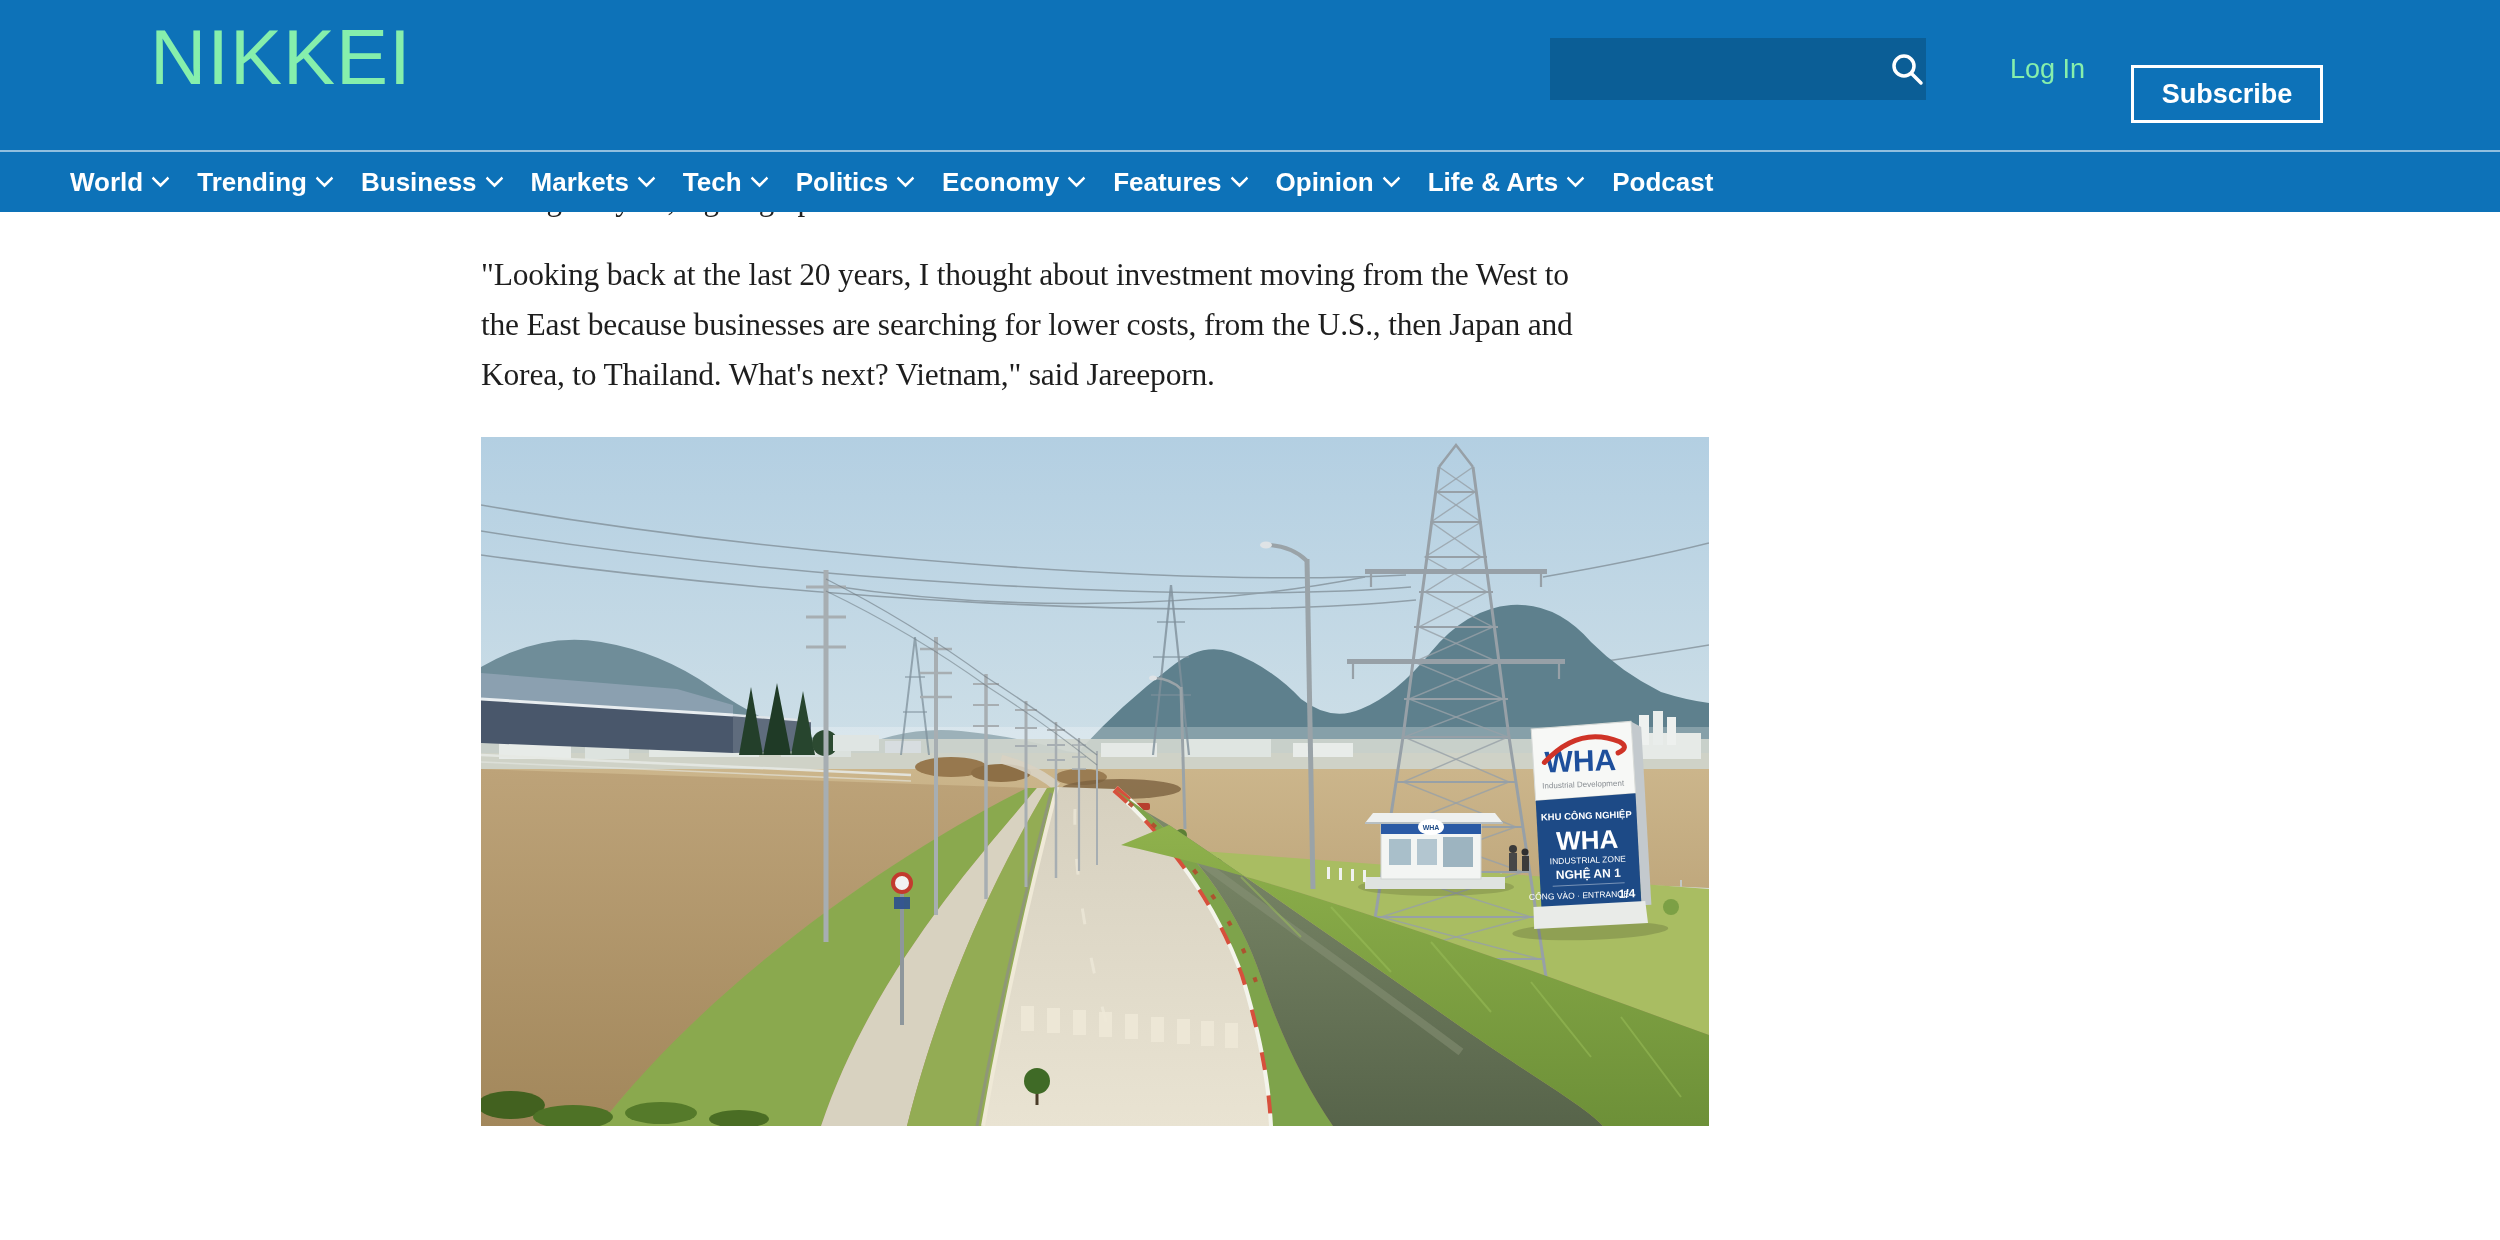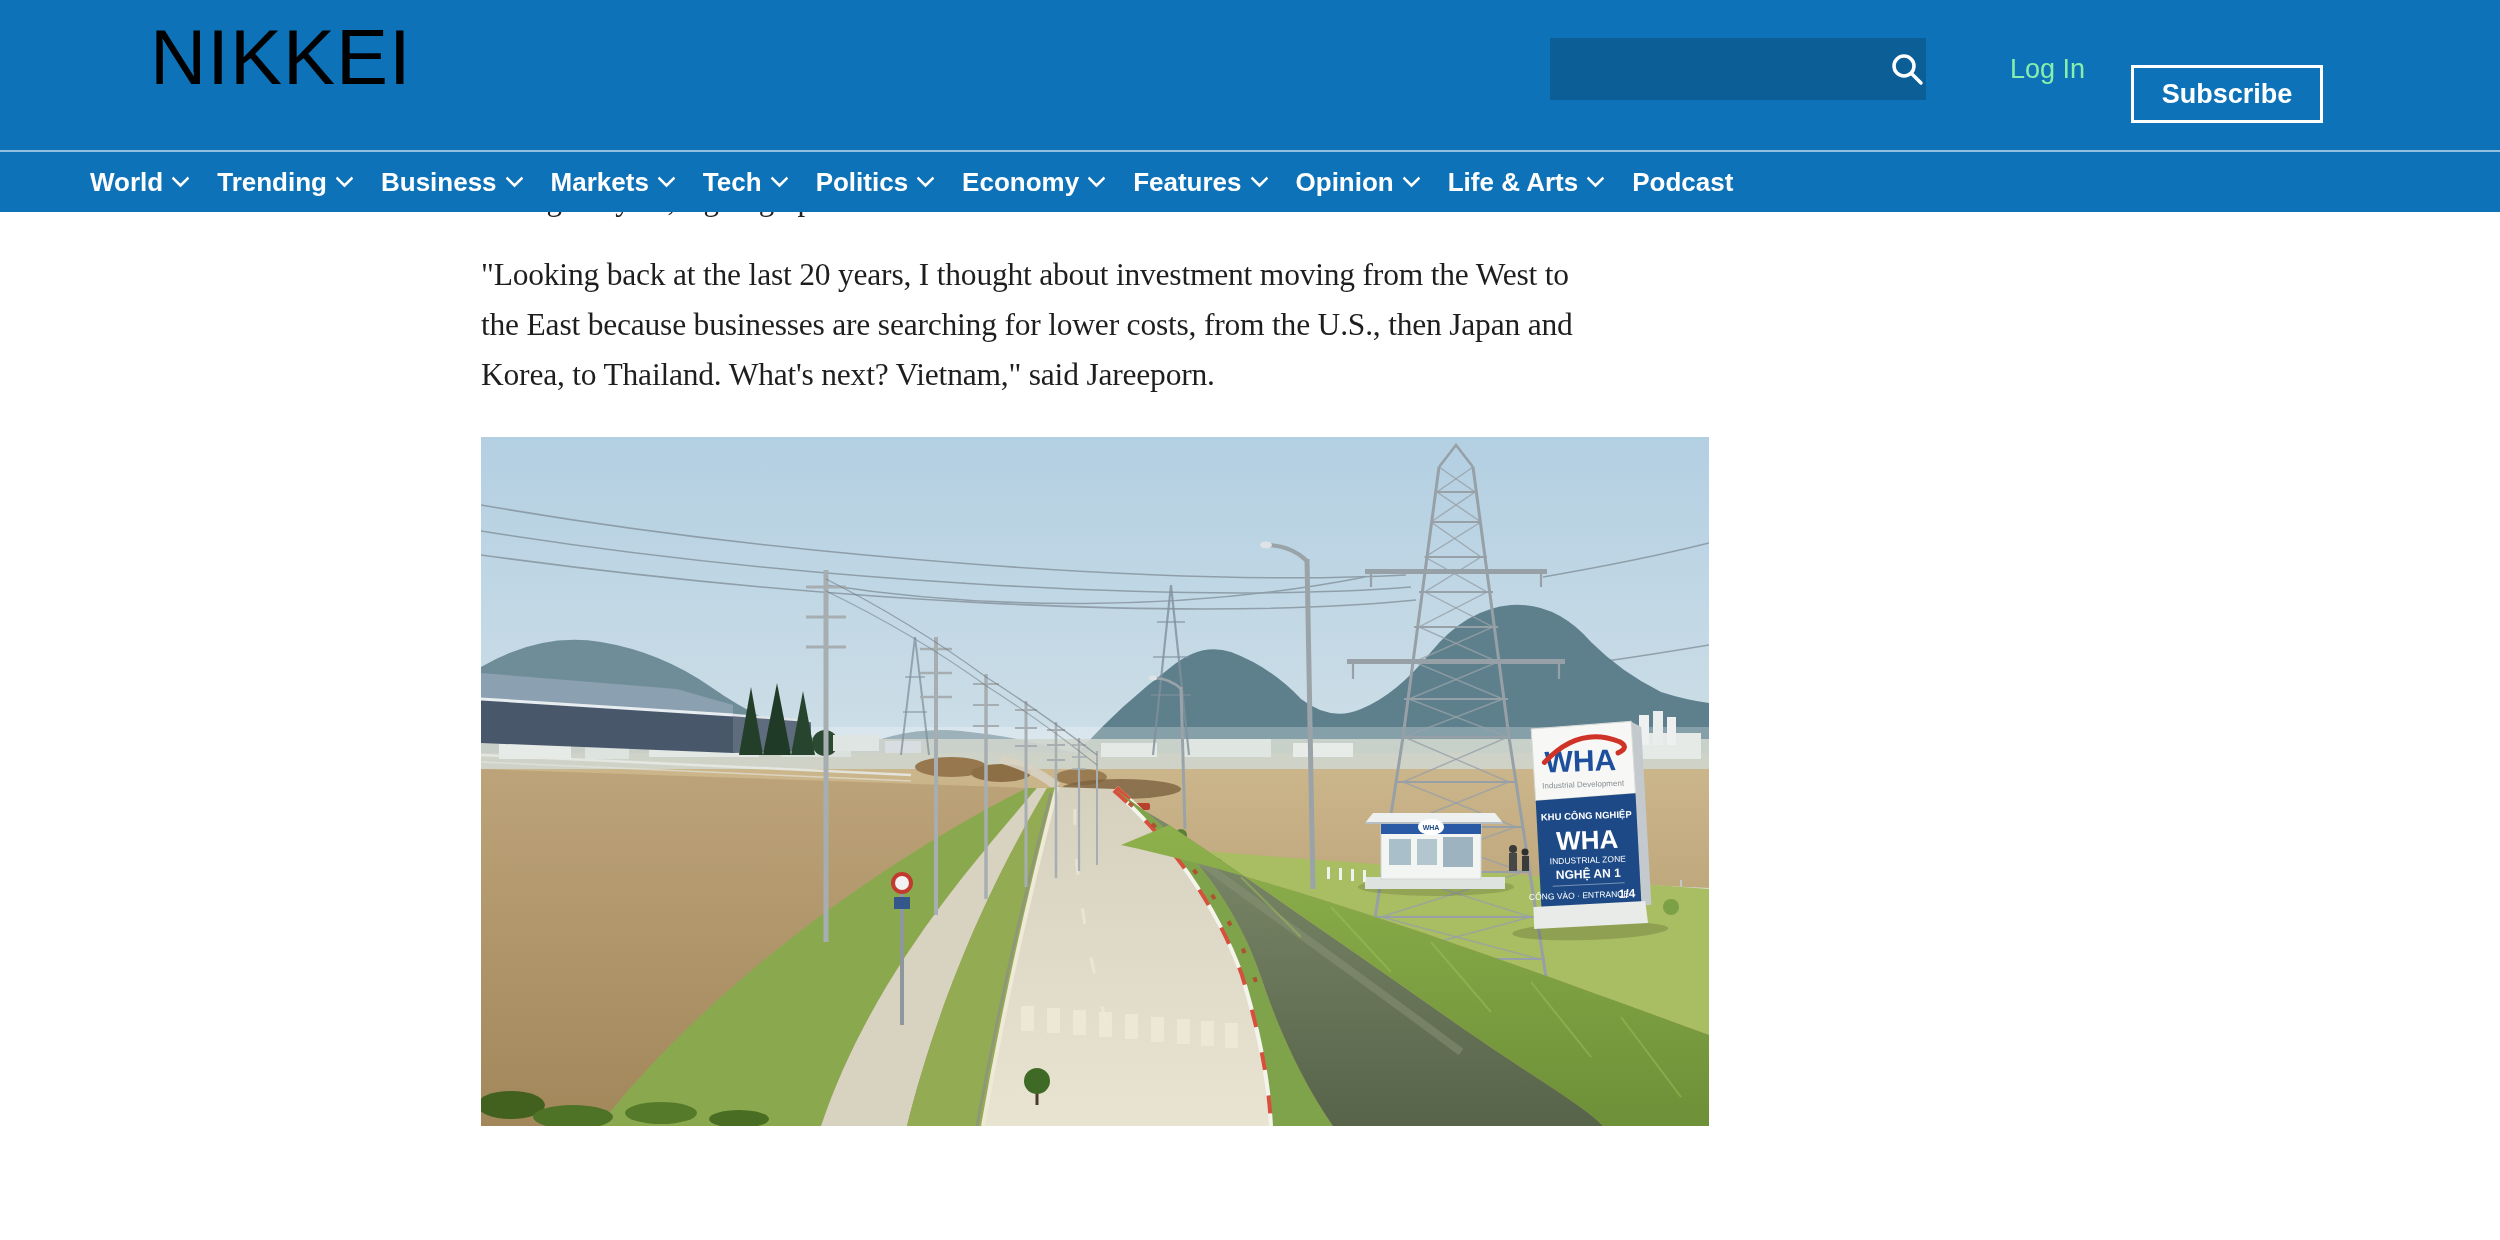--- a/index.html
+++ b/index.html
@@ -1,39 +1,39 @@
 <!DOCTYPE html>
 <html><head>
 <meta charset="utf-8">
 <style>
   html,body{margin:0;padding:0;background:#fff;}
   .page{position:relative;width:2500px;height:1240px;background:#fff;overflow:hidden;
         font-family:"Liberation Sans",sans-serif;}
 
   
   .header{position:absolute;top:0;left:0;width:2500px;height:150px;background:#0d72b8;z-index:20;}
-  .logo{position:absolute;left:150px;top:18px;display:flex;align-items:baseline;color:#000000;cursor:pointer;}
+  .logo{position:absolute;left:150px;top:18px;display:flex;align-items:baseline;color:#86efac;cursor:pointer;}
   .logo-nikkei{font-size:78px;font-weight:400;letter-spacing:1px;line-height:1;}
   .logo-asia{font-size:100px;font-weight:700;line-height:1;margin-left:16px;letter-spacing:-1px;}
   .search-box{position:absolute;left:1550px;top:38px;width:376px;height:62px;background:#0b5e96;
               display:flex;align-items:center;}
   .search-input{flex:1;height:100%;background:transparent;border:none;outline:none;color:#fff;
                 font-size:24px;padding:0 14px;font-family:"Liberation Sans",sans-serif;}
   .search-btn{width:62px;height:62px;background:transparent;border:none;display:flex;
               align-items:center;justify-content:center;cursor:pointer;padding:0;}
   .login{position:absolute;left:2000px;top:38px;height:62px;display:flex;align-items:center;
          color:#86efac;font-size:27px;font-weight:400;cursor:pointer;padding:0 10px;}
   .subscribe{position:absolute;left:2131px;top:40px;width:192px;height:58px;border:3px solid #fff;
              box-sizing:border-box;display:flex;align-items:center;justify-content:center;
              color:#fff;font-size:27px;font-weight:700;background:transparent;cursor:pointer;margin-top:25px;}
 
   
   .nav{position:absolute;top:150px;left:0;width:2500px;height:62px;background:#0d72b8;
        border-top:2px solid rgba(255,255,255,.55);box-sizing:border-box;display:flex;
-       padding-left:90px;gap:30px;z-index:20;}
+       padding-left:70px;gap:30px;z-index:20;}
   .nav-item{display:flex;align-items:center;color:#fff;font-size:26px;font-weight:700;
             cursor:pointer;white-space:nowrap;}
   .chev{width:10px;height:10px;border-right:3px solid #fff;border-bottom:3px solid #fff;
         transform:rotate(45deg);margin:-7px 0 0 11px;border-radius:1px;}
 
   
   .clipped-line{position:absolute;left:481px;top:182px;width:1300px;z-index:1;
                 font-family:"Liberation Serif",serif;font-size:31px;color:#222;}
   .quote{position:absolute;left:481px;top:250px;width:1330px;z-index:1;
          font-family:"Liberation Serif",serif;font-size:31.5px;line-height:50px;

